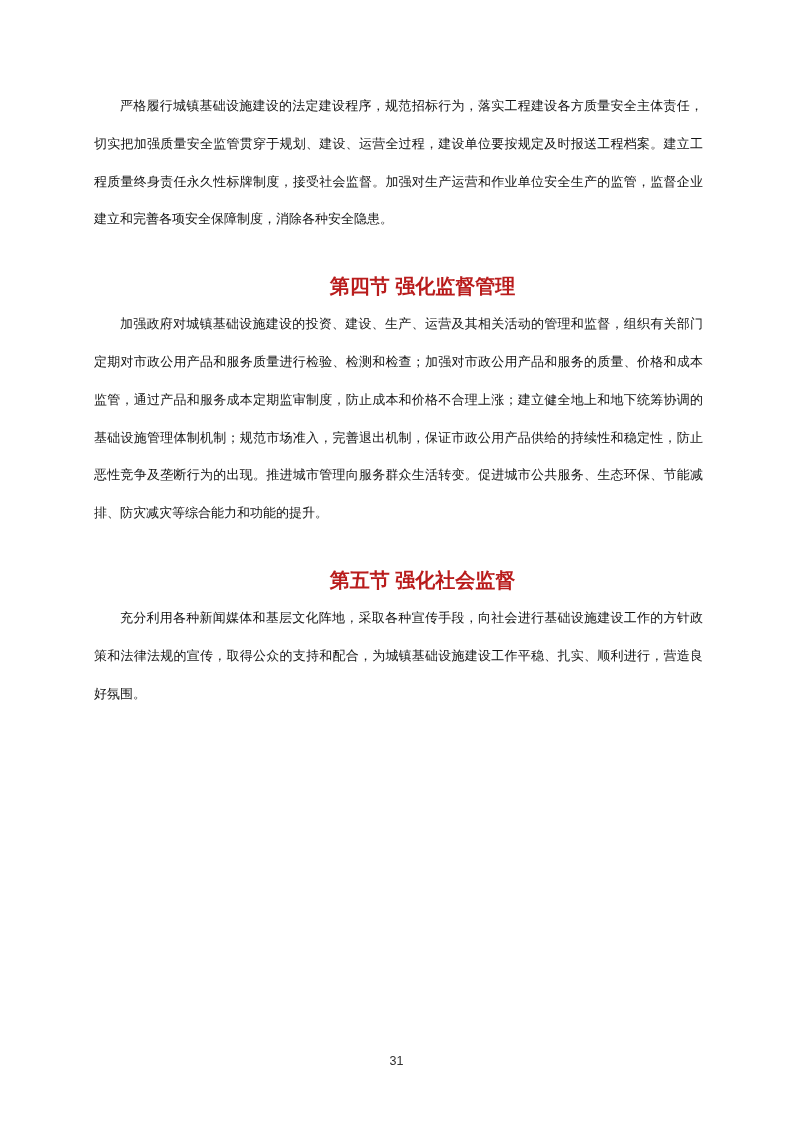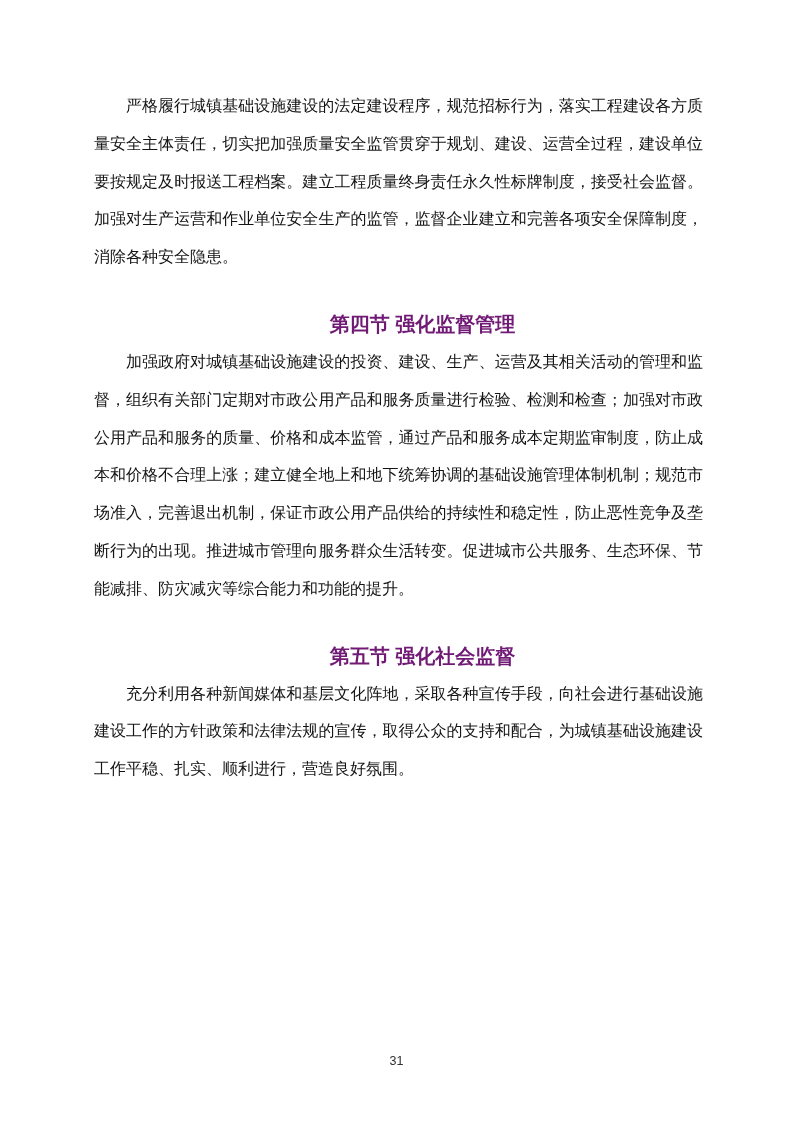--- a/index.html
+++ b/index.html
@@ -16,34 +16,34 @@
   }
   .content {
     position: absolute;
     top: 87px;
     left: 94px;
     width: 609px;
   }
   .body-para {
     margin: 0;
     font-family: Liberation Serif, serif;
-    font-size: 16px;
+    font-size: 13px;
     line-height: 37.8px;
     color: #141414;
     text-align: justify;
     text-indent: 2em;
     word-break: break-all;
   }
   .section-heading {
     margin: 29px 0 0 0;
     font-family: "Liberation Sans", "DejaVu Sans", sans-serif;
     font-weight: bold;
     font-size: 20px;
     line-height: 38px;
-    color: #701a75;
+    color: #b91c1c;
     text-align: center;
     
     text-indent: 2.4em;
   }
   .page-number {
     position: absolute;
     left: 0;
     right: 0;
     top: 1041px;
     text-align: center;

